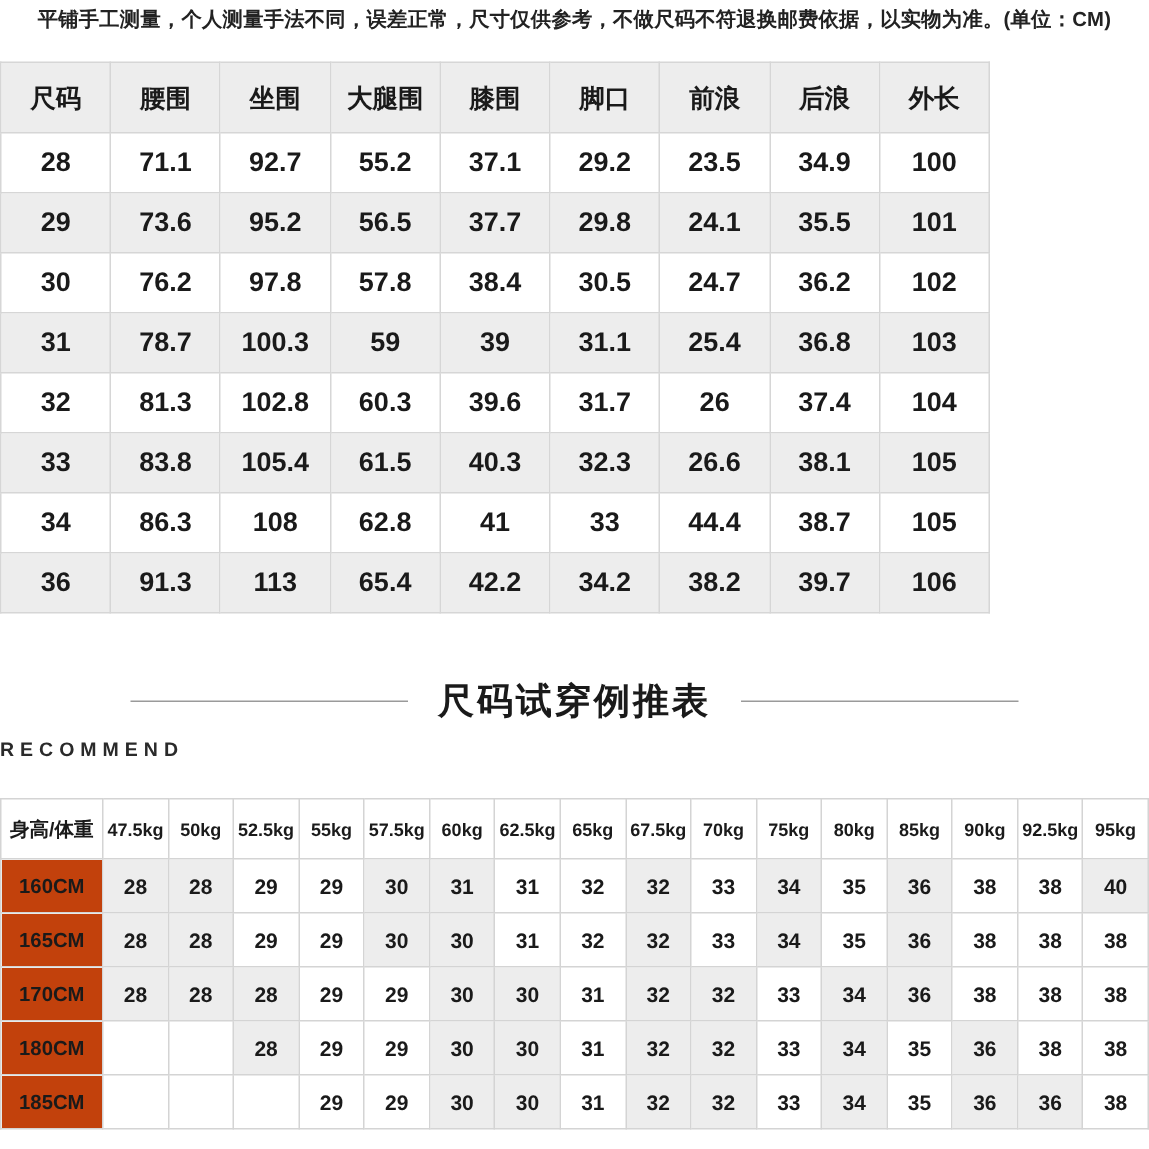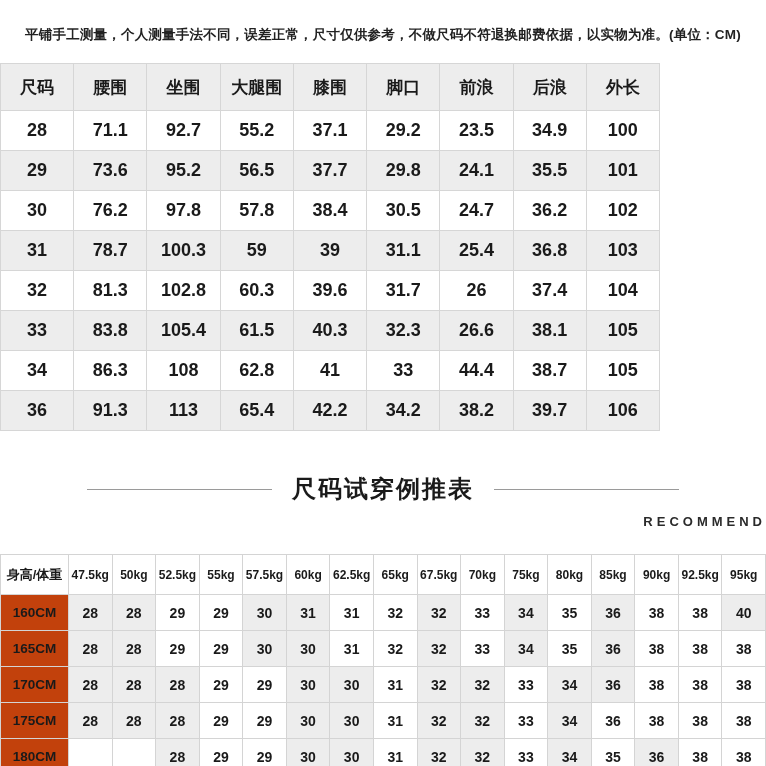--- a/index.html
+++ b/index.html
@@ -6,21 +6,21 @@
     margin: 0; padding: 0;
     width: 766px; height: 766px;
     overflow: hidden;
     background: #ffffff;
     font-family: "Liberation Sans", "DejaVu Sans", sans-serif;
     color: #1a1a1a;
   }
   .page { width: 766px; height: 766px; overflow: hidden; }
 
   .disclaimer {
-    padding-top: 26px;
+    padding-top: 4px;
     text-align: center;
     font-size: 13.5px;
     font-weight: 700;
     color: #222;
     letter-spacing: 0.2px;
     white-space: nowrap;
   }
 
   table.size {
     width: 660px;
@@ -62,21 +62,21 @@
   .rec-title {
     margin: 0 20px;
     font-size: 24px;
     font-weight: 700;
     letter-spacing: 2px;
     color: #1a1a1a;
     white-space: nowrap;
   }
   .rec-subtitle {
     margin-top: 9px;
-    text-align: right;
+    text-align: left;
     font-size: 13px;
     font-weight: 700;
     letter-spacing: 4px;
     color: #2a2a2a;
   }
 
   table.rec {
     width: 766px;
     border-collapse: collapse;
     table-layout: fixed;
@@ -325,39 +325,20 @@
           <td class="shaded">32</td>
           <td class="shaded">32</td>
           <td>33</td>
           <td class="shaded">34</td>
           <td class="shaded">36</td>
           <td>38</td>
           <td>38</td>
           <td>38</td>
         </tr>
         <tr>
-          <th>175CM</th>
-          <td class="shaded">28</td>
-          <td class="shaded">28</td>
-          <td class="shaded">28</td>
-          <td>29</td>
-          <td>29</td>
-          <td class="shaded">30</td>
-          <td class="shaded">30</td>
-          <td>31</td>
-          <td class="shaded">32</td>
-          <td class="shaded">32</td>
-          <td>33</td>
-          <td class="shaded">34</td>
-          <td>36</td>
-          <td>38</td>
-          <td>38</td>
-          <td>38</td>
-        </tr>
-        <tr>
           <th>180CM</th>
           <td></td>
           <td></td>
           <td class="shaded">28</td>
           <td>29</td>
           <td>29</td>
           <td class="shaded">30</td>
           <td class="shaded">30</td>
           <td>31</td>
           <td class="shaded">32</td>

